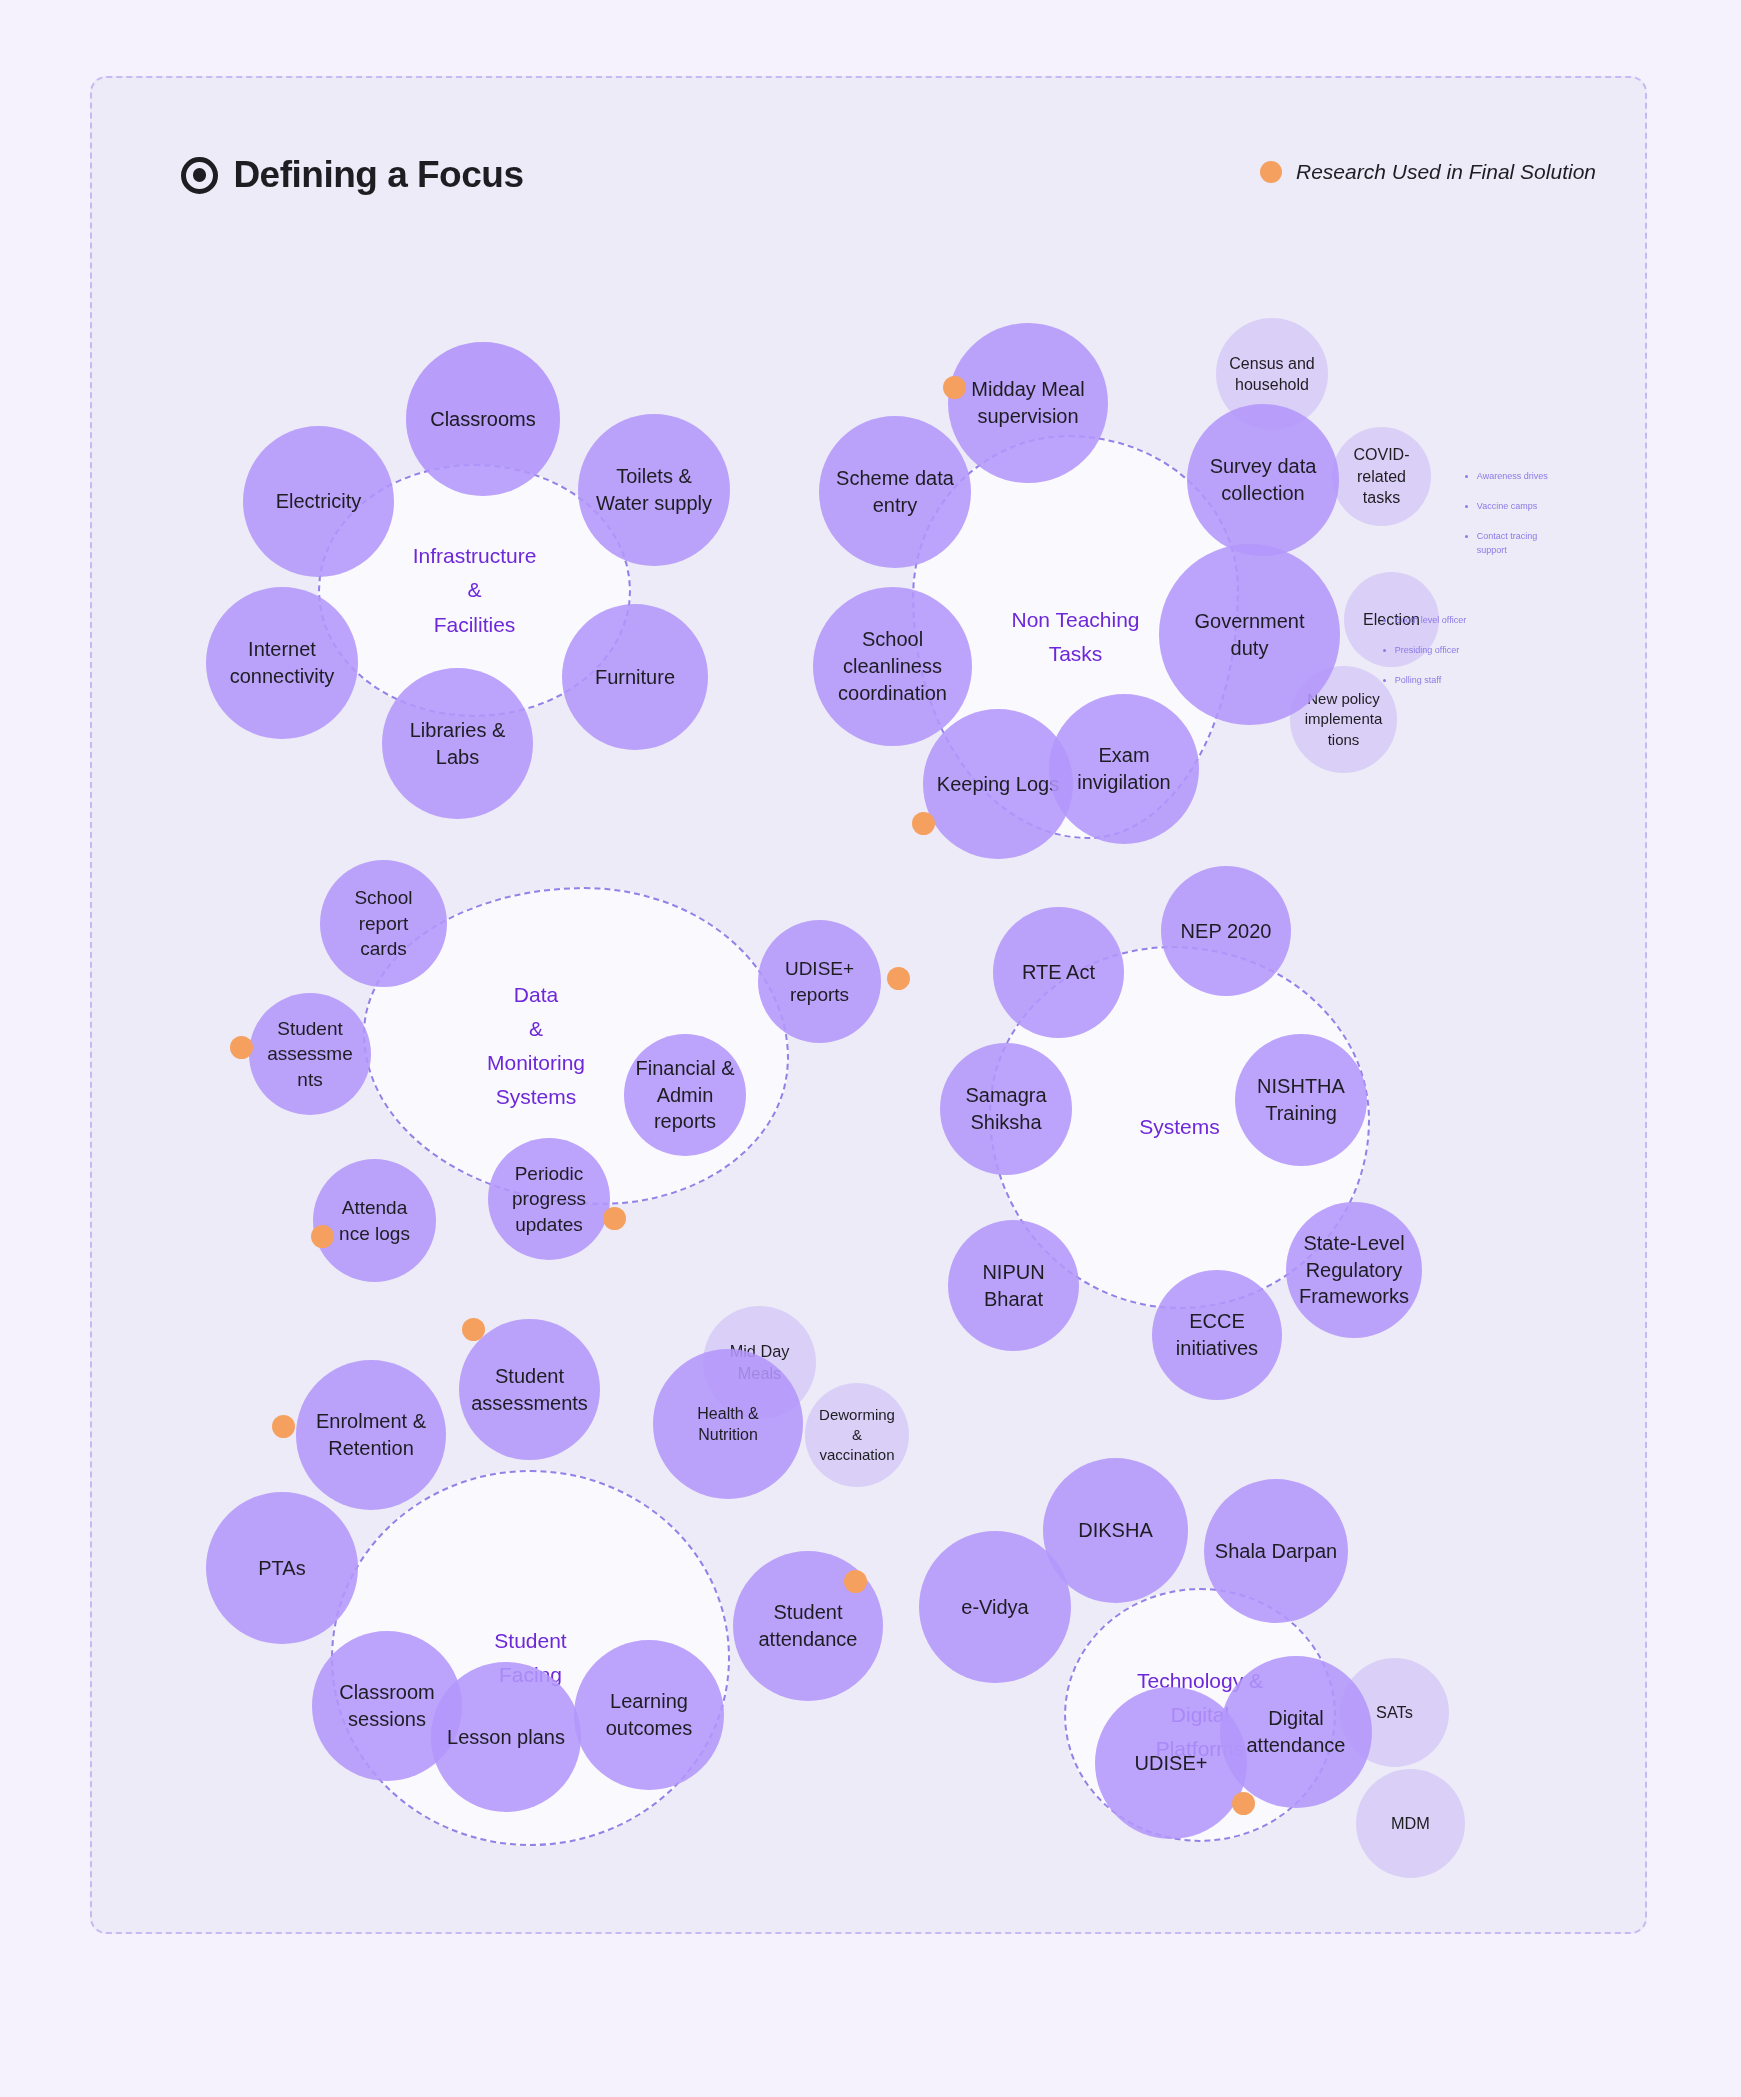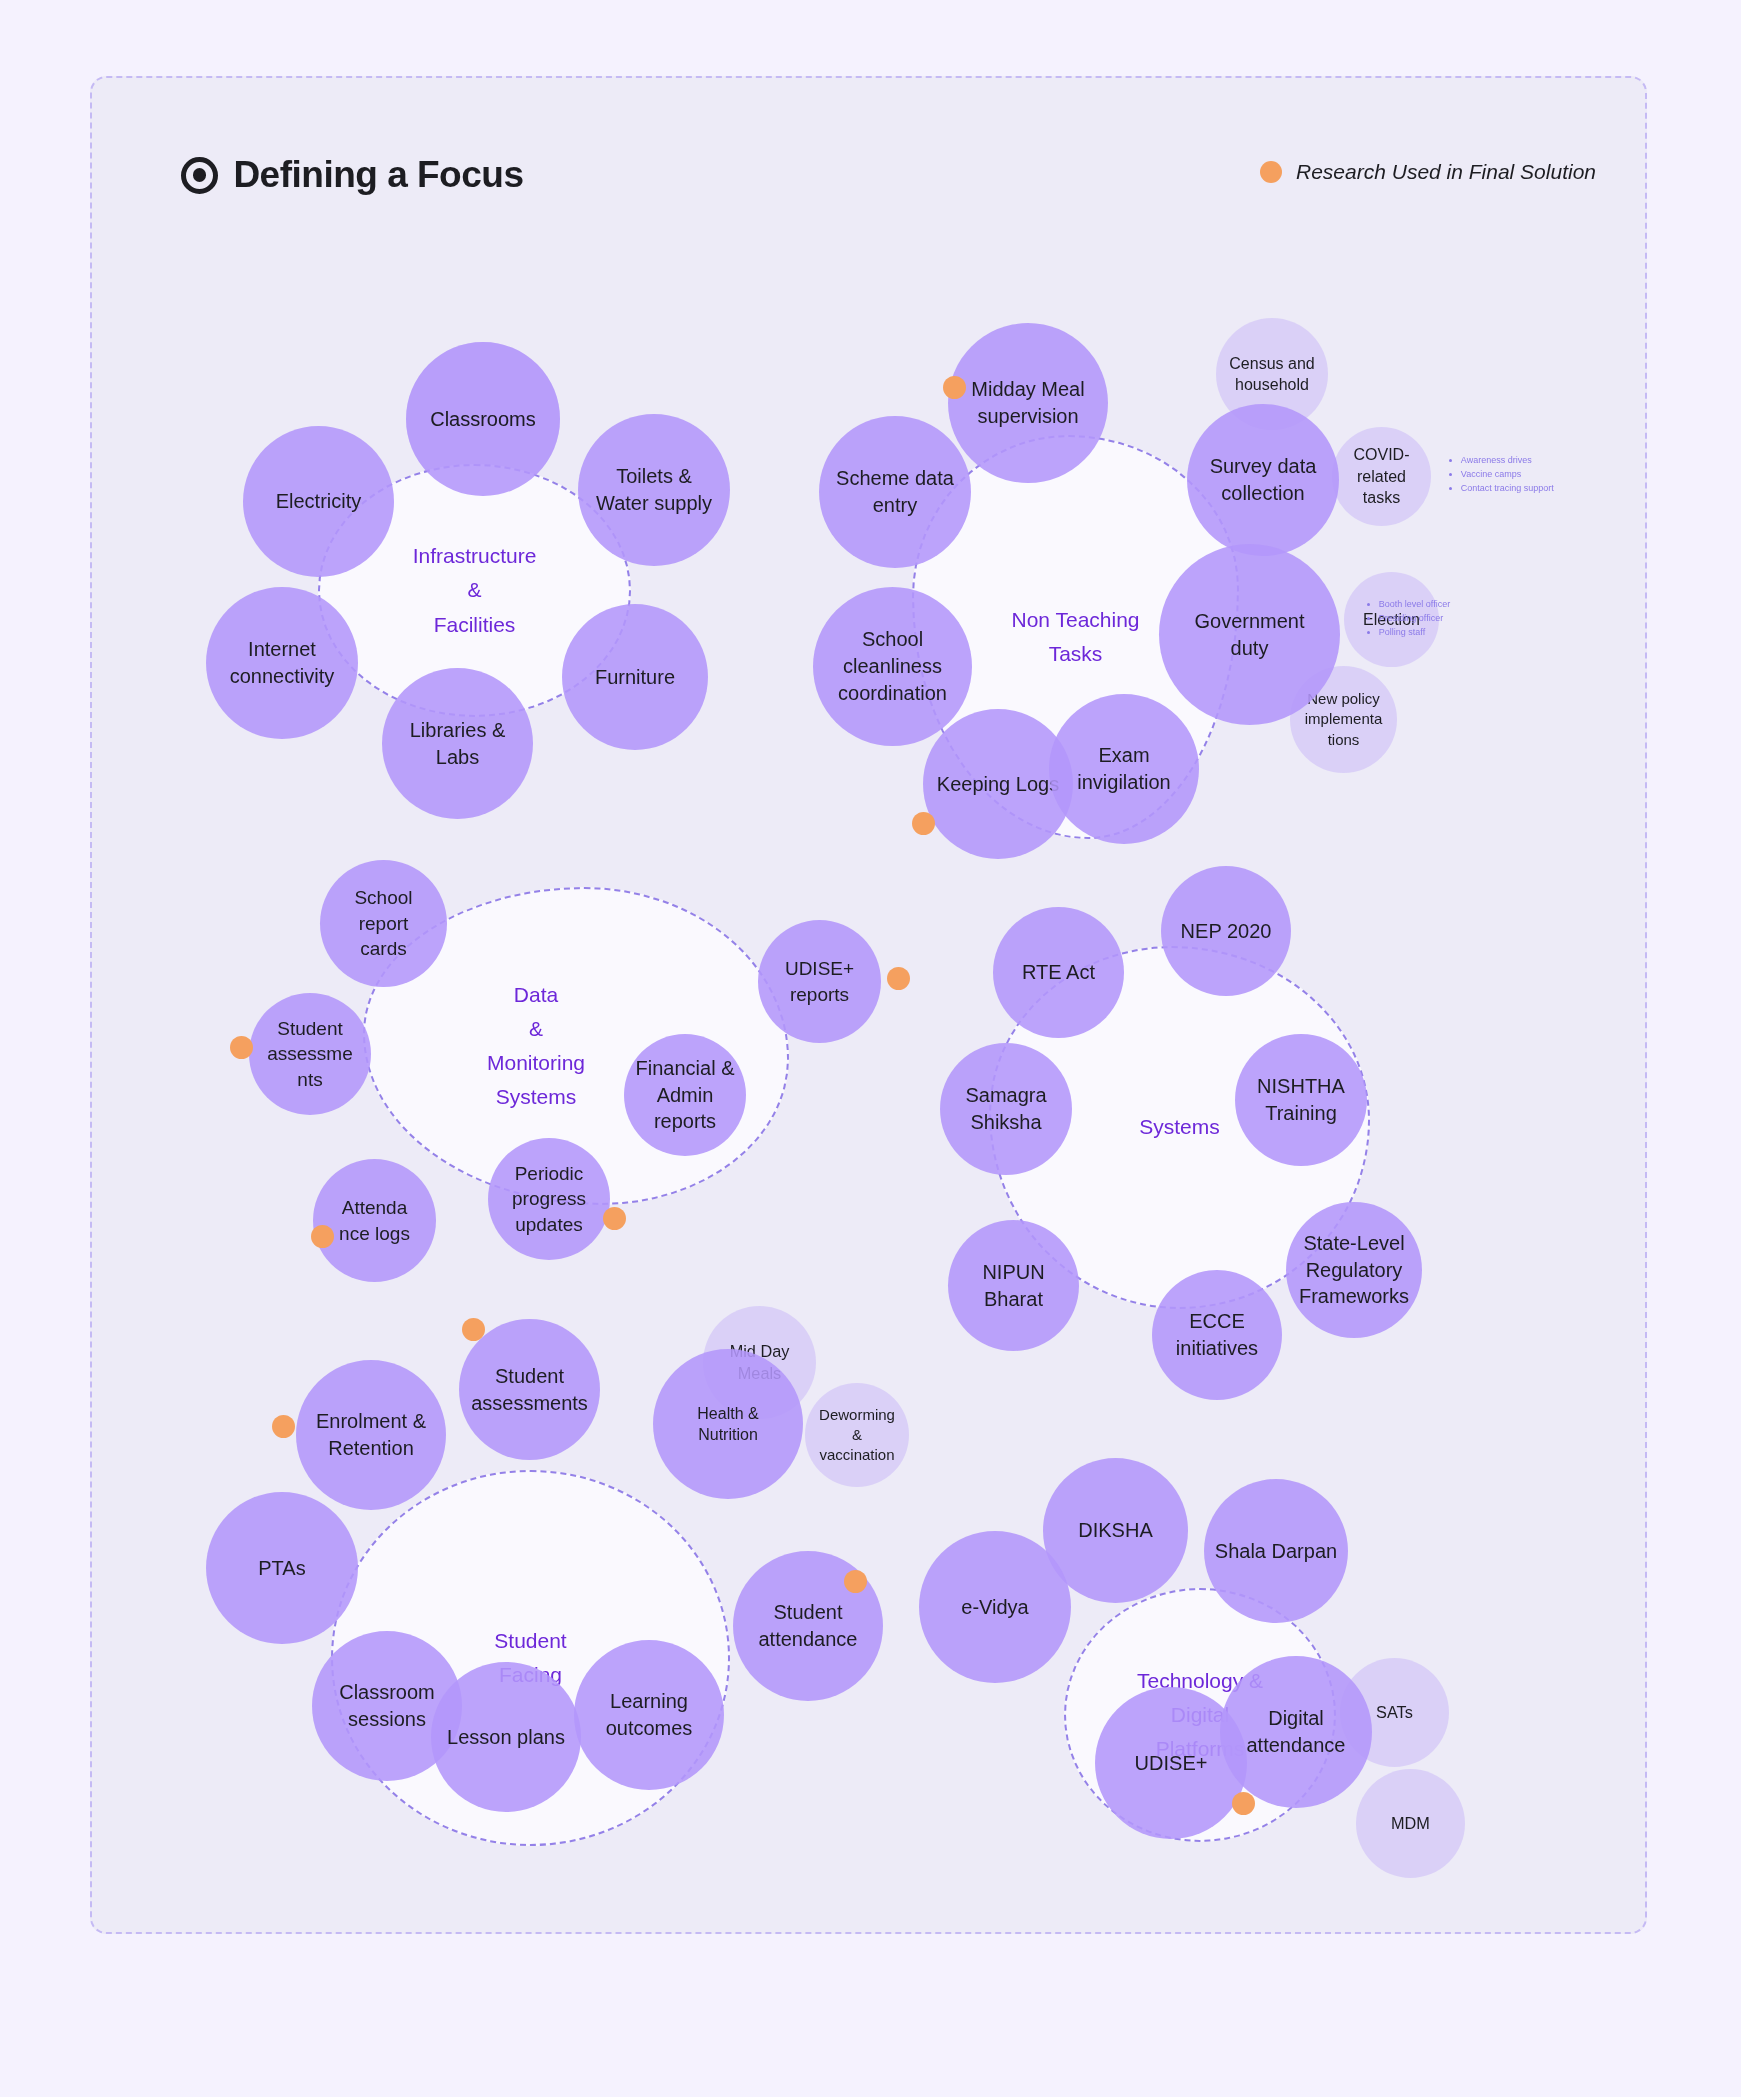--- a/index.html
+++ b/index.html
@@ -54,21 +54,21 @@
   .bub.light{background:rgba(203,186,248,0.55);z-index:1;}
   .bub span{display:block;padding:0 3.6px;line-height:1.34;}
   .dot{
     position:absolute;width:23px;height:23px;border-radius:50%;
     background:#F5A05F;z-index:6;
   }
   .notes{
     position:absolute;z-index:5;color:#8B7AE8;font-size:9px;line-height:1.55;
   }
   .notes ul{margin:0;padding-left:11.8px;list-style:disc;}
-  .notes li{margin:0;}
+  .notes li{margin:16px;}
 </style>
 </head>
 <body>
 
 <div id="frame"></div>
 
 <div id="header">
   <div id="title-wrap">
     <div id="target-icon">
         <i></i>

